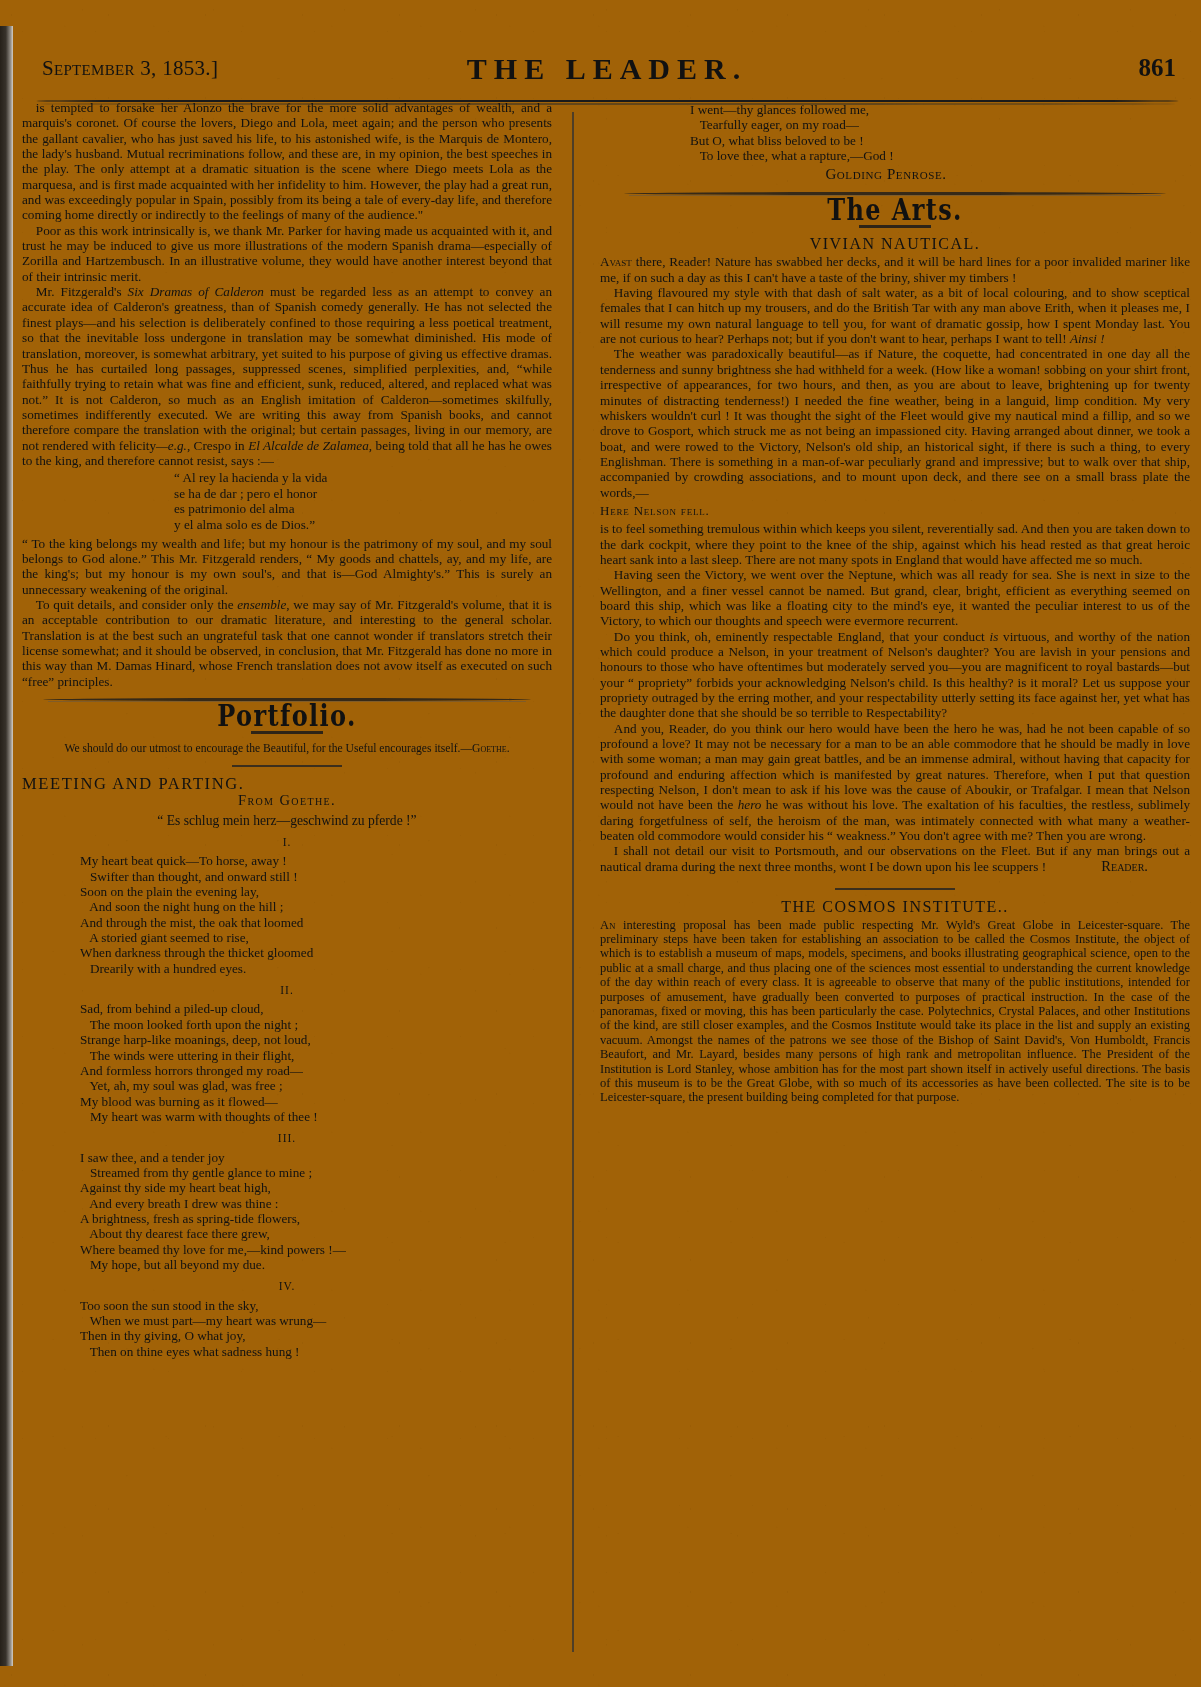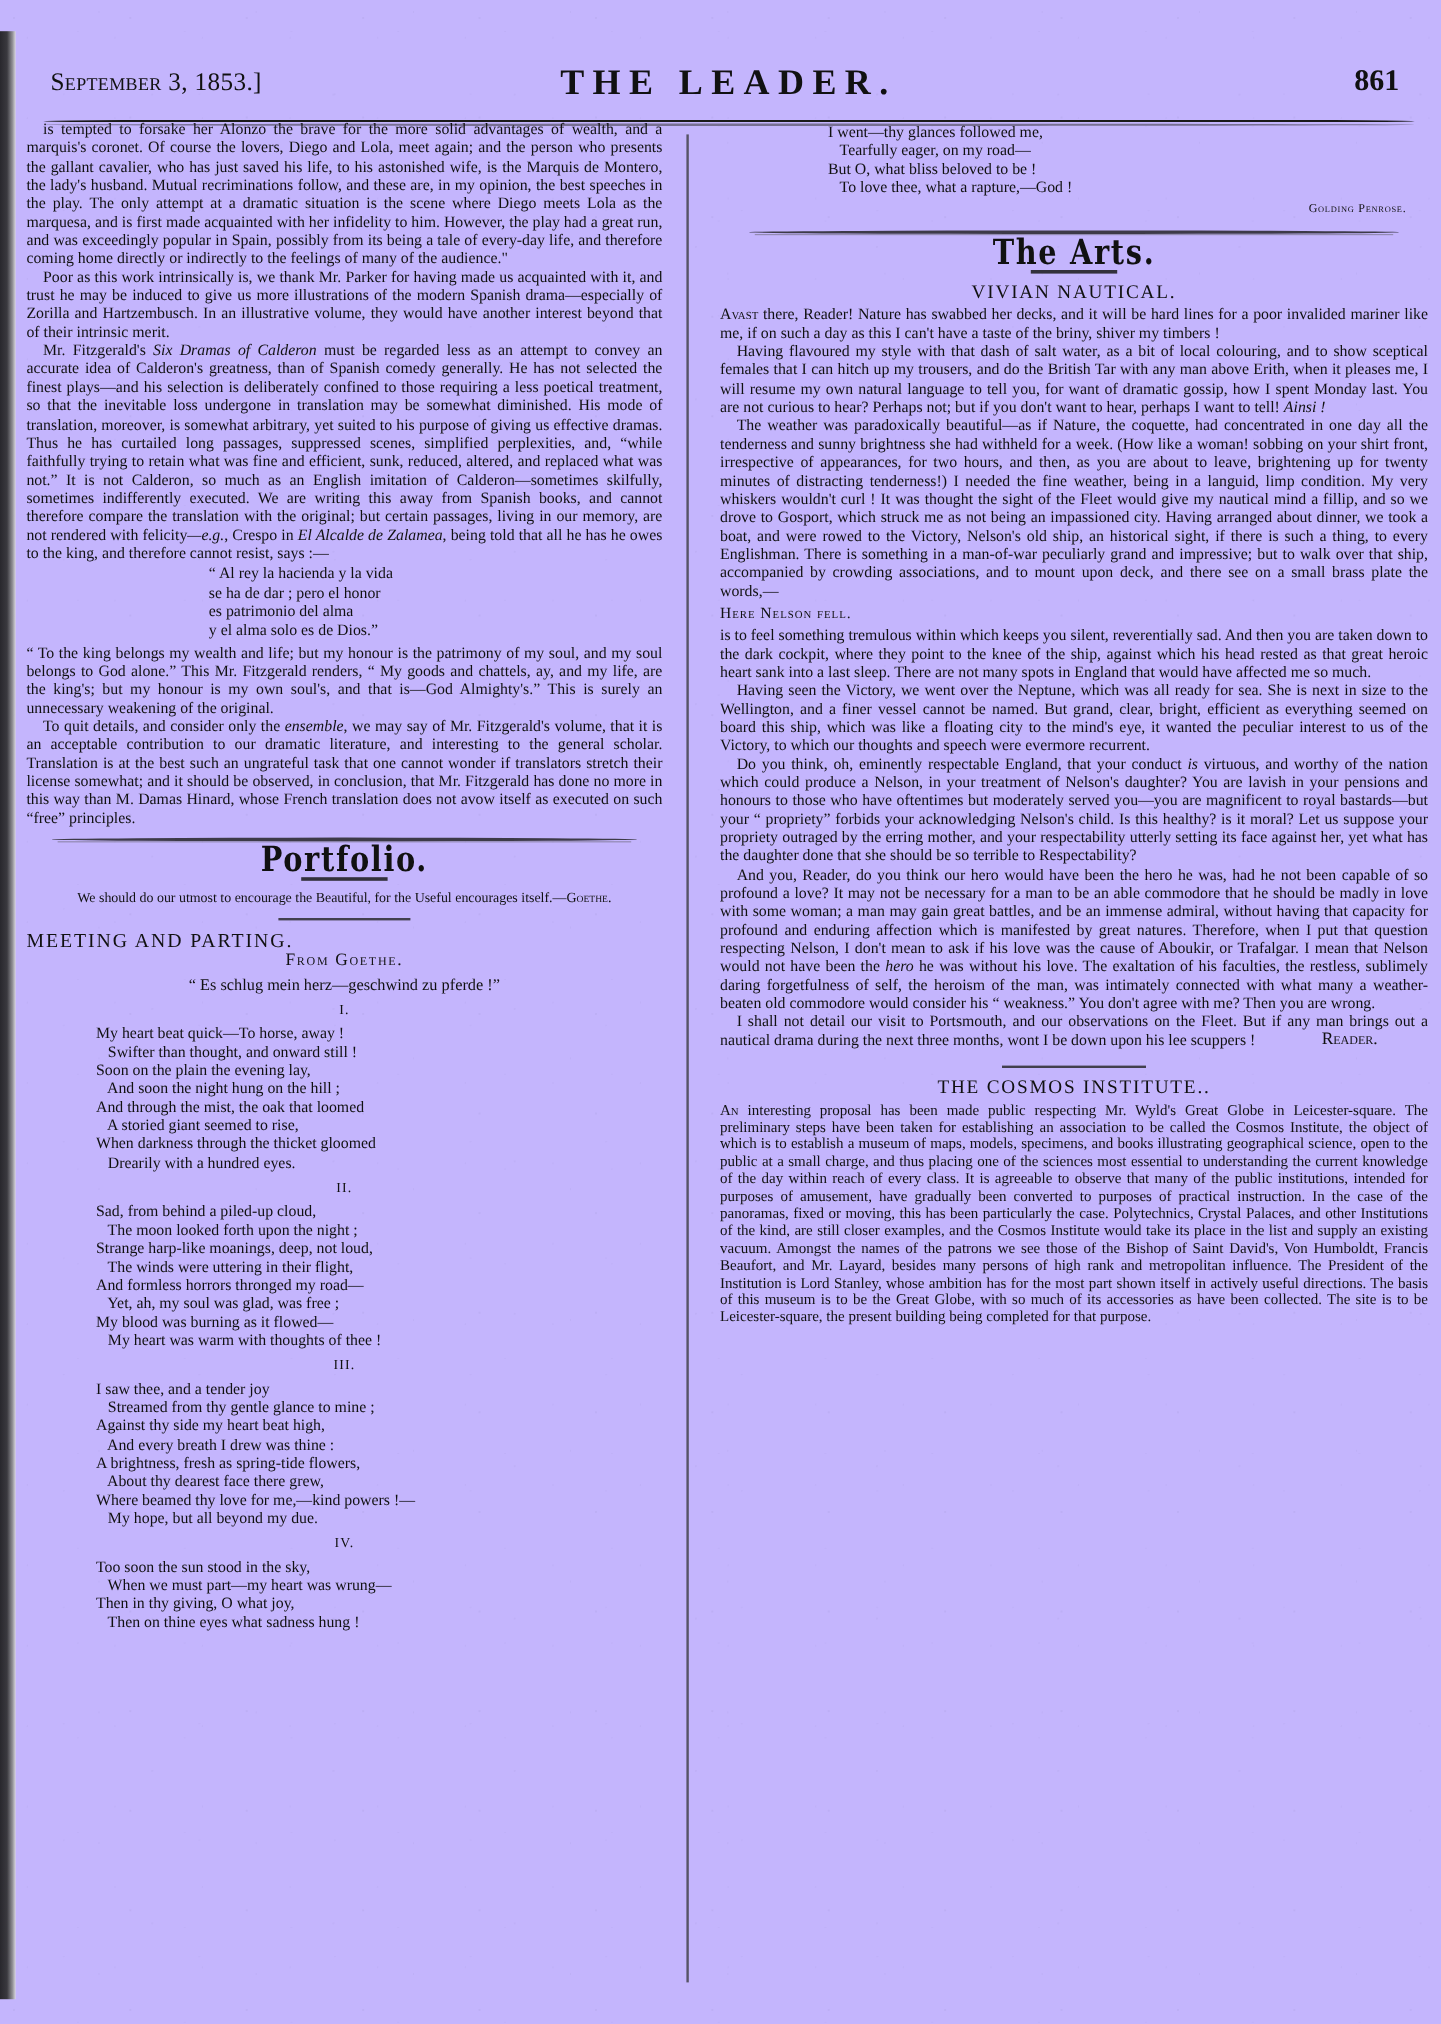--- a/index.html
+++ b/index.html
@@ -11,21 +11,21 @@
     width: 1201px;
     height: 1687px;
     position: relative;
     font-family: "Liberation Serif", "DejaVu Serif", serif;
     color: #111;
     overflow: hidden;
   }
   .page {
     position: absolute;
     inset: 0;
-    background: #c4b5fd;
+    background: #a16207;
   }
   
   .speckle {
     position: absolute;
     inset: 0;
     pointer-events: none;
     opacity: .35;
     background-image:
       radial-gradient(circle at 12% 18%, rgba(0,0,0,.10) 0.6px, transparent 0.8px),
       radial-gradient(circle at 63% 9%, rgba(0,0,0,.09) 0.6px, transparent 0.8px),
@@ -59,21 +59,21 @@
     white-space: nowrap;
   }
   .masthead-title {
     position: absolute; left: 0; top: 0; width: 1150px;
     text-align: center;
     font-size: 30px;
     letter-spacing: 7px;
     font-weight: 700;
   }
   .masthead-page {
-    position: absolute; right: 16px; top: 2px;
+    position: absolute; right: 6px; top: 2px;
     font-size: 25px;
     font-weight: 700;
   }
   .masthead-rule {
     position: absolute;
     left: 36px; top: 99px; width: 1143px; height: 4px;
     background: linear-gradient(180deg, transparent 0 35%, #1a1a1a 35% 70%, transparent 70%);
     border-radius: 50%;
   }
   .masthead-rule2 {
@@ -189,24 +189,24 @@
   }
   .stanza-num {
     text-align: center;
     text-indent: 0;
     font-size: 11.5px;
     font-variant: small-caps;
     letter-spacing: 1px;
     margin: 7px 0 3px 0;
   }
   .byline {
-    text-align: right;
-    text-indent: 0;
-    font-variant: small-caps;
-    font-size: 10px;
+    text-align: center;
+    text-indent: 0;
+    font-variant: small-caps;
+    font-size: 15px;
     letter-spacing: .6px;
     margin: 4px 18px 0 0;
   }
   .byline-inline {
     text-indent: 0;
     text-align: right;
     font-variant: small-caps;
     font-size: 14.5px;
     margin-top: -15.35px;
     margin-right: 42px;

